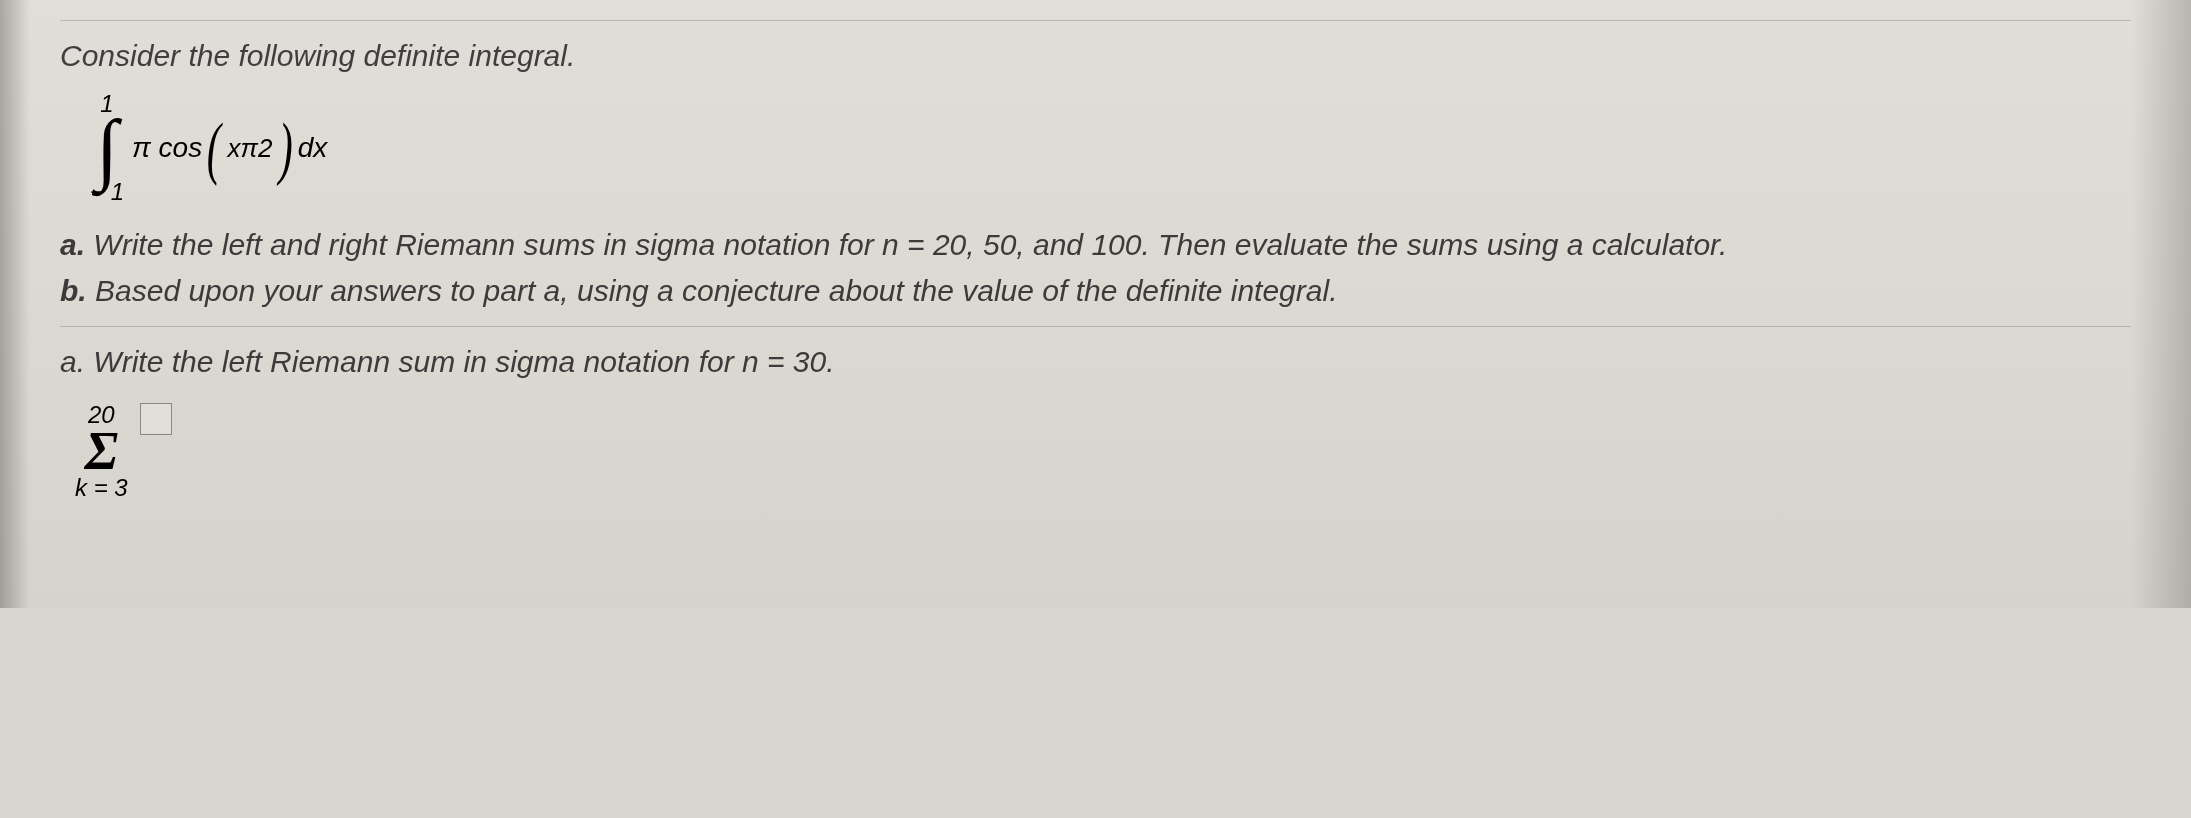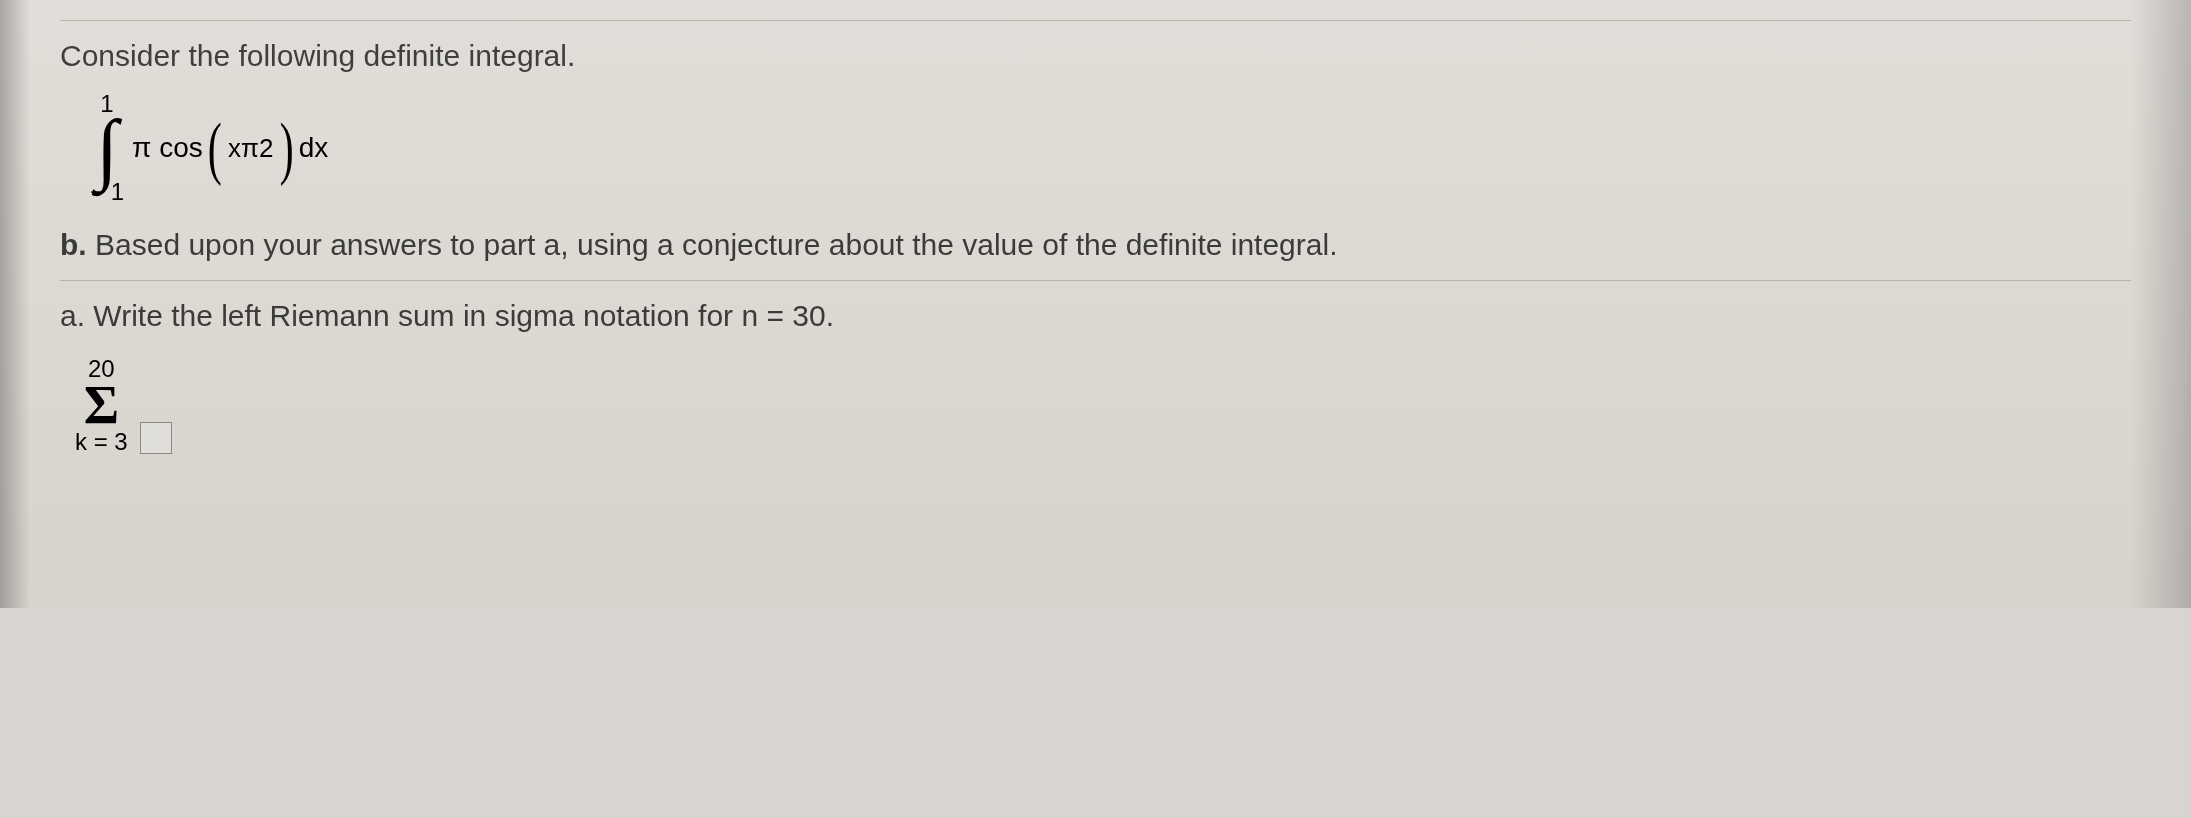--- a/index.html
+++ b/index.html
@@ -9,20 +9,21 @@
     background: #d8d5d0;
     color: #333;
   }
   .page {
     width: 2191px;
     height: 608px;
     box-sizing: border-box;
     padding: 20px 60px 0 60px;
     background: linear-gradient(180deg, #e1ded9 0%, #dcd9d3 50%, #d6d3cd 100%);
     position: relative;
+    font-style: italic;
   }
   .top-rule {
     border-top: 1px solid #bab7b1;
     height: 0;
     margin-bottom: 18px;
   }
   .prompt {
     font-size: 30px;
     color: #3f3f3f;
     margin: 0 0 20px 0;
@@ -96,21 +97,21 @@
     margin: 18px 0;
   }
   .subprompt {
     font-size: 30px;
     color: #3b3b3b;
     margin-bottom: 24px;
   }
   
   .sigma-block {
     display: flex;
-    align-items: flex-end;
+    align-items: flex-start;
     margin: 0 0 8px 15px;
     color: #000;
     gap: 12px;
   }
   .sigma-col {
     display: flex;
     flex-direction: column;
     align-items: center;
   }
   .sigma-upper, .sigma-lower {
@@ -172,20 +173,23 @@
         <span class="num">xπ</span>
         <span class="bar"></span>
         <span class="den">2</span>
       </span>
       <span class="paren">)</span>
       <span>dx</span>
     </div>
   </div>
 
   <div class="parts">
+    <span class="bold">a.</span><span> Write the left and right Riemann sums in sigma notation for n = 20, 50, and 100. Then evaluate the sums using a calculator.</span>
+  </div>
+  <div class="parts">
     <span class="bold">b.</span><span> Based upon your answers to part a, using a conjecture about the value of the definite integral.</span>
   </div>
 
   <hr class="hr">
 
   <div class="subprompt">
     <span class="bold">a.</span><span> Write the left Riemann sum in sigma notation for n = 30.</span>
   </div>
 
   <div class="sigma-block">

